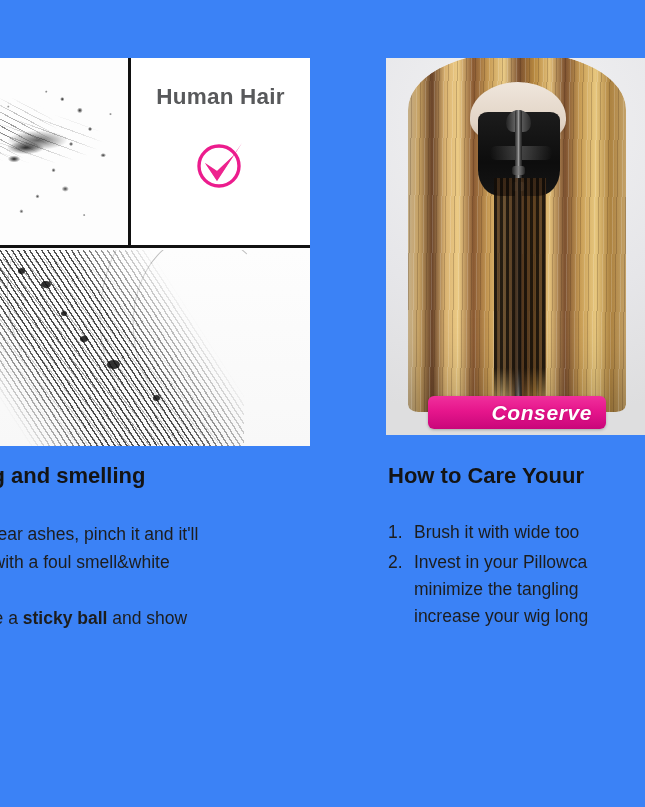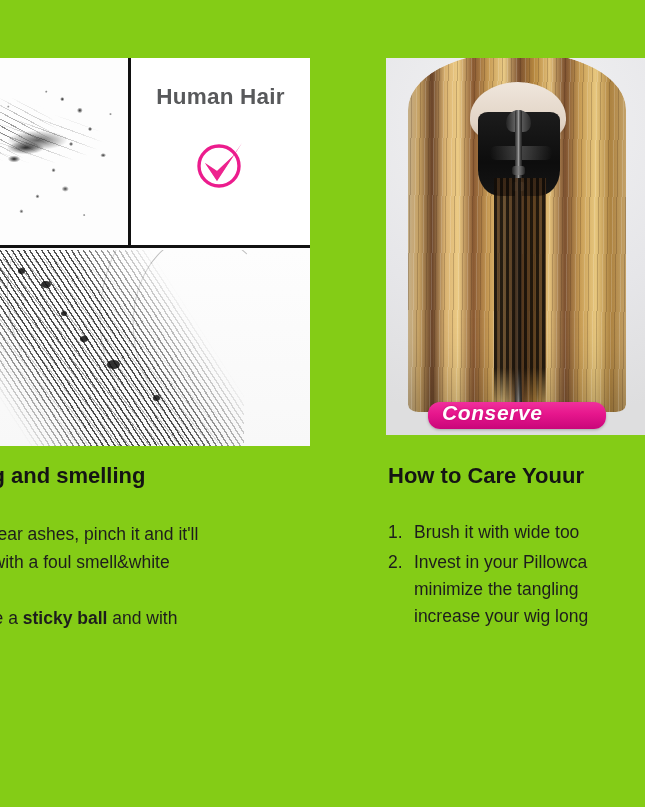--- a/index.html
+++ b/index.html
@@ -13,21 +13,21 @@
     position: relative;
     overflow: hidden;
     font-family: "Liberation Sans", sans-serif;
     -webkit-font-smoothing: antialiased;
   }
 
   
   #page {
     position: absolute;
     inset: 0;
-    background: #84cc16;
+    background: #3b82f6;
   }
 
   
   #burn-card {
     position: absolute;
     left: -18px;
     top: 58px;
     width: 328px;
     height: 388px;
     background: #fbfbfb;
@@ -288,24 +288,24 @@
             mask-image: linear-gradient(#000 0%, #000 82%, transparent 100%);
   }
 
   
   #conserve-badge {
     position: absolute;
     left: 50%;
     bottom: 6px;
     transform: translateX(-50%);
     min-width: 150px;
-    padding: 0 14px 5px;
+    padding: 6px 14px 5px;
     background: linear-gradient(#f0309c, #e6168c 45%, #c9067a);
-    border-radius: 12px;
-    text-align: left;
+    border-radius: 6px;
+    text-align: right;
     box-shadow: 0 1px 3px rgba(0,0,0,.25);
   }
   #conserve-text {
     font-family: "Liberation Sans", sans-serif;
     font-size: 21px;
     font-weight: 700;
     font-style: italic;
     color: #ffffff;
     letter-spacing: .6px;
     line-height: 1.05;
@@ -431,21 +431,21 @@
 
   <div class="text-col" id="col-left">
     <h2 class="col-heading">ng and smelling</h2>
 
     <div class="col-body">
       <p class="para">
         <span class="line">ppear ashes, pinch it and it'll</span>
         <span class="line">n with a foul smell&amp;white</span>
       </p>
       <p class="para">
-        <span class="line"><span>-be a </span><b>sticky ball</b><span> and with</span></span>
+        <span class="line"><span>-be a </span><b>sticky ball</b><span> and show</span></span>
       </p>
     </div>
   </div>
 
   <div class="text-col" id="col-right">
     <h2 class="col-heading">How to Care Youur</h2>
 
     <ol class="numlist">
       <li>
         <span class="marker">1.</span>

